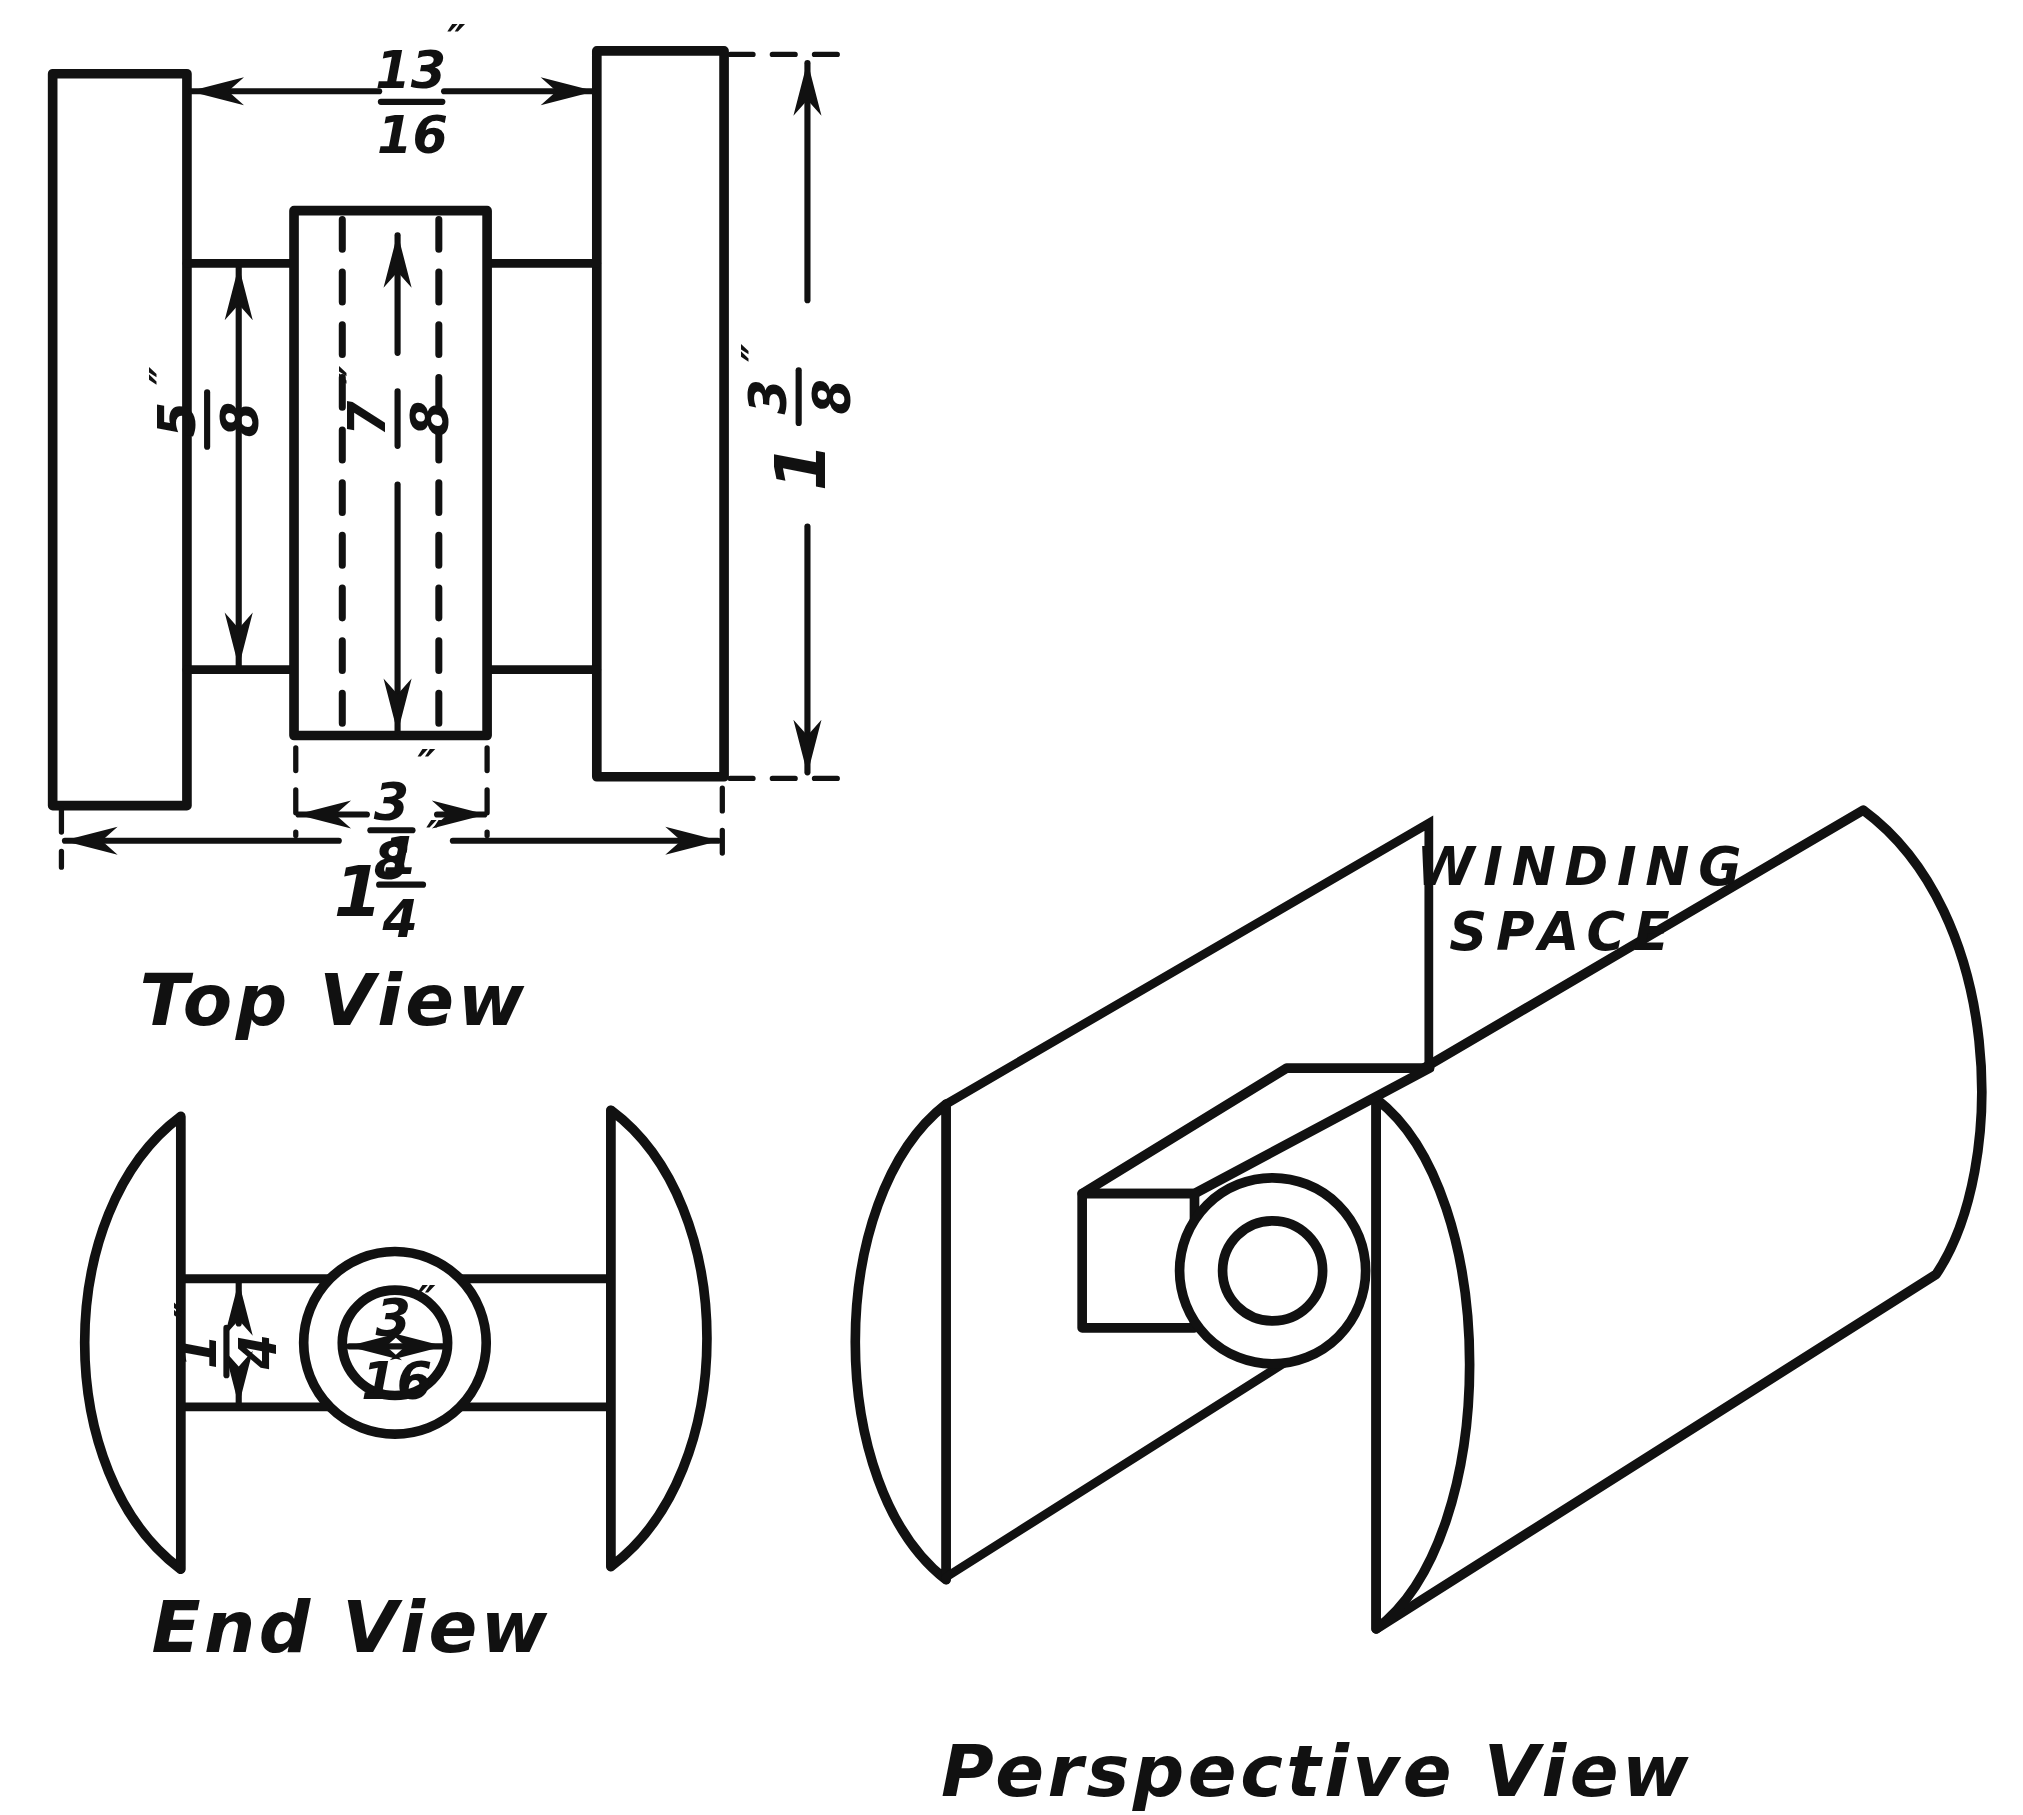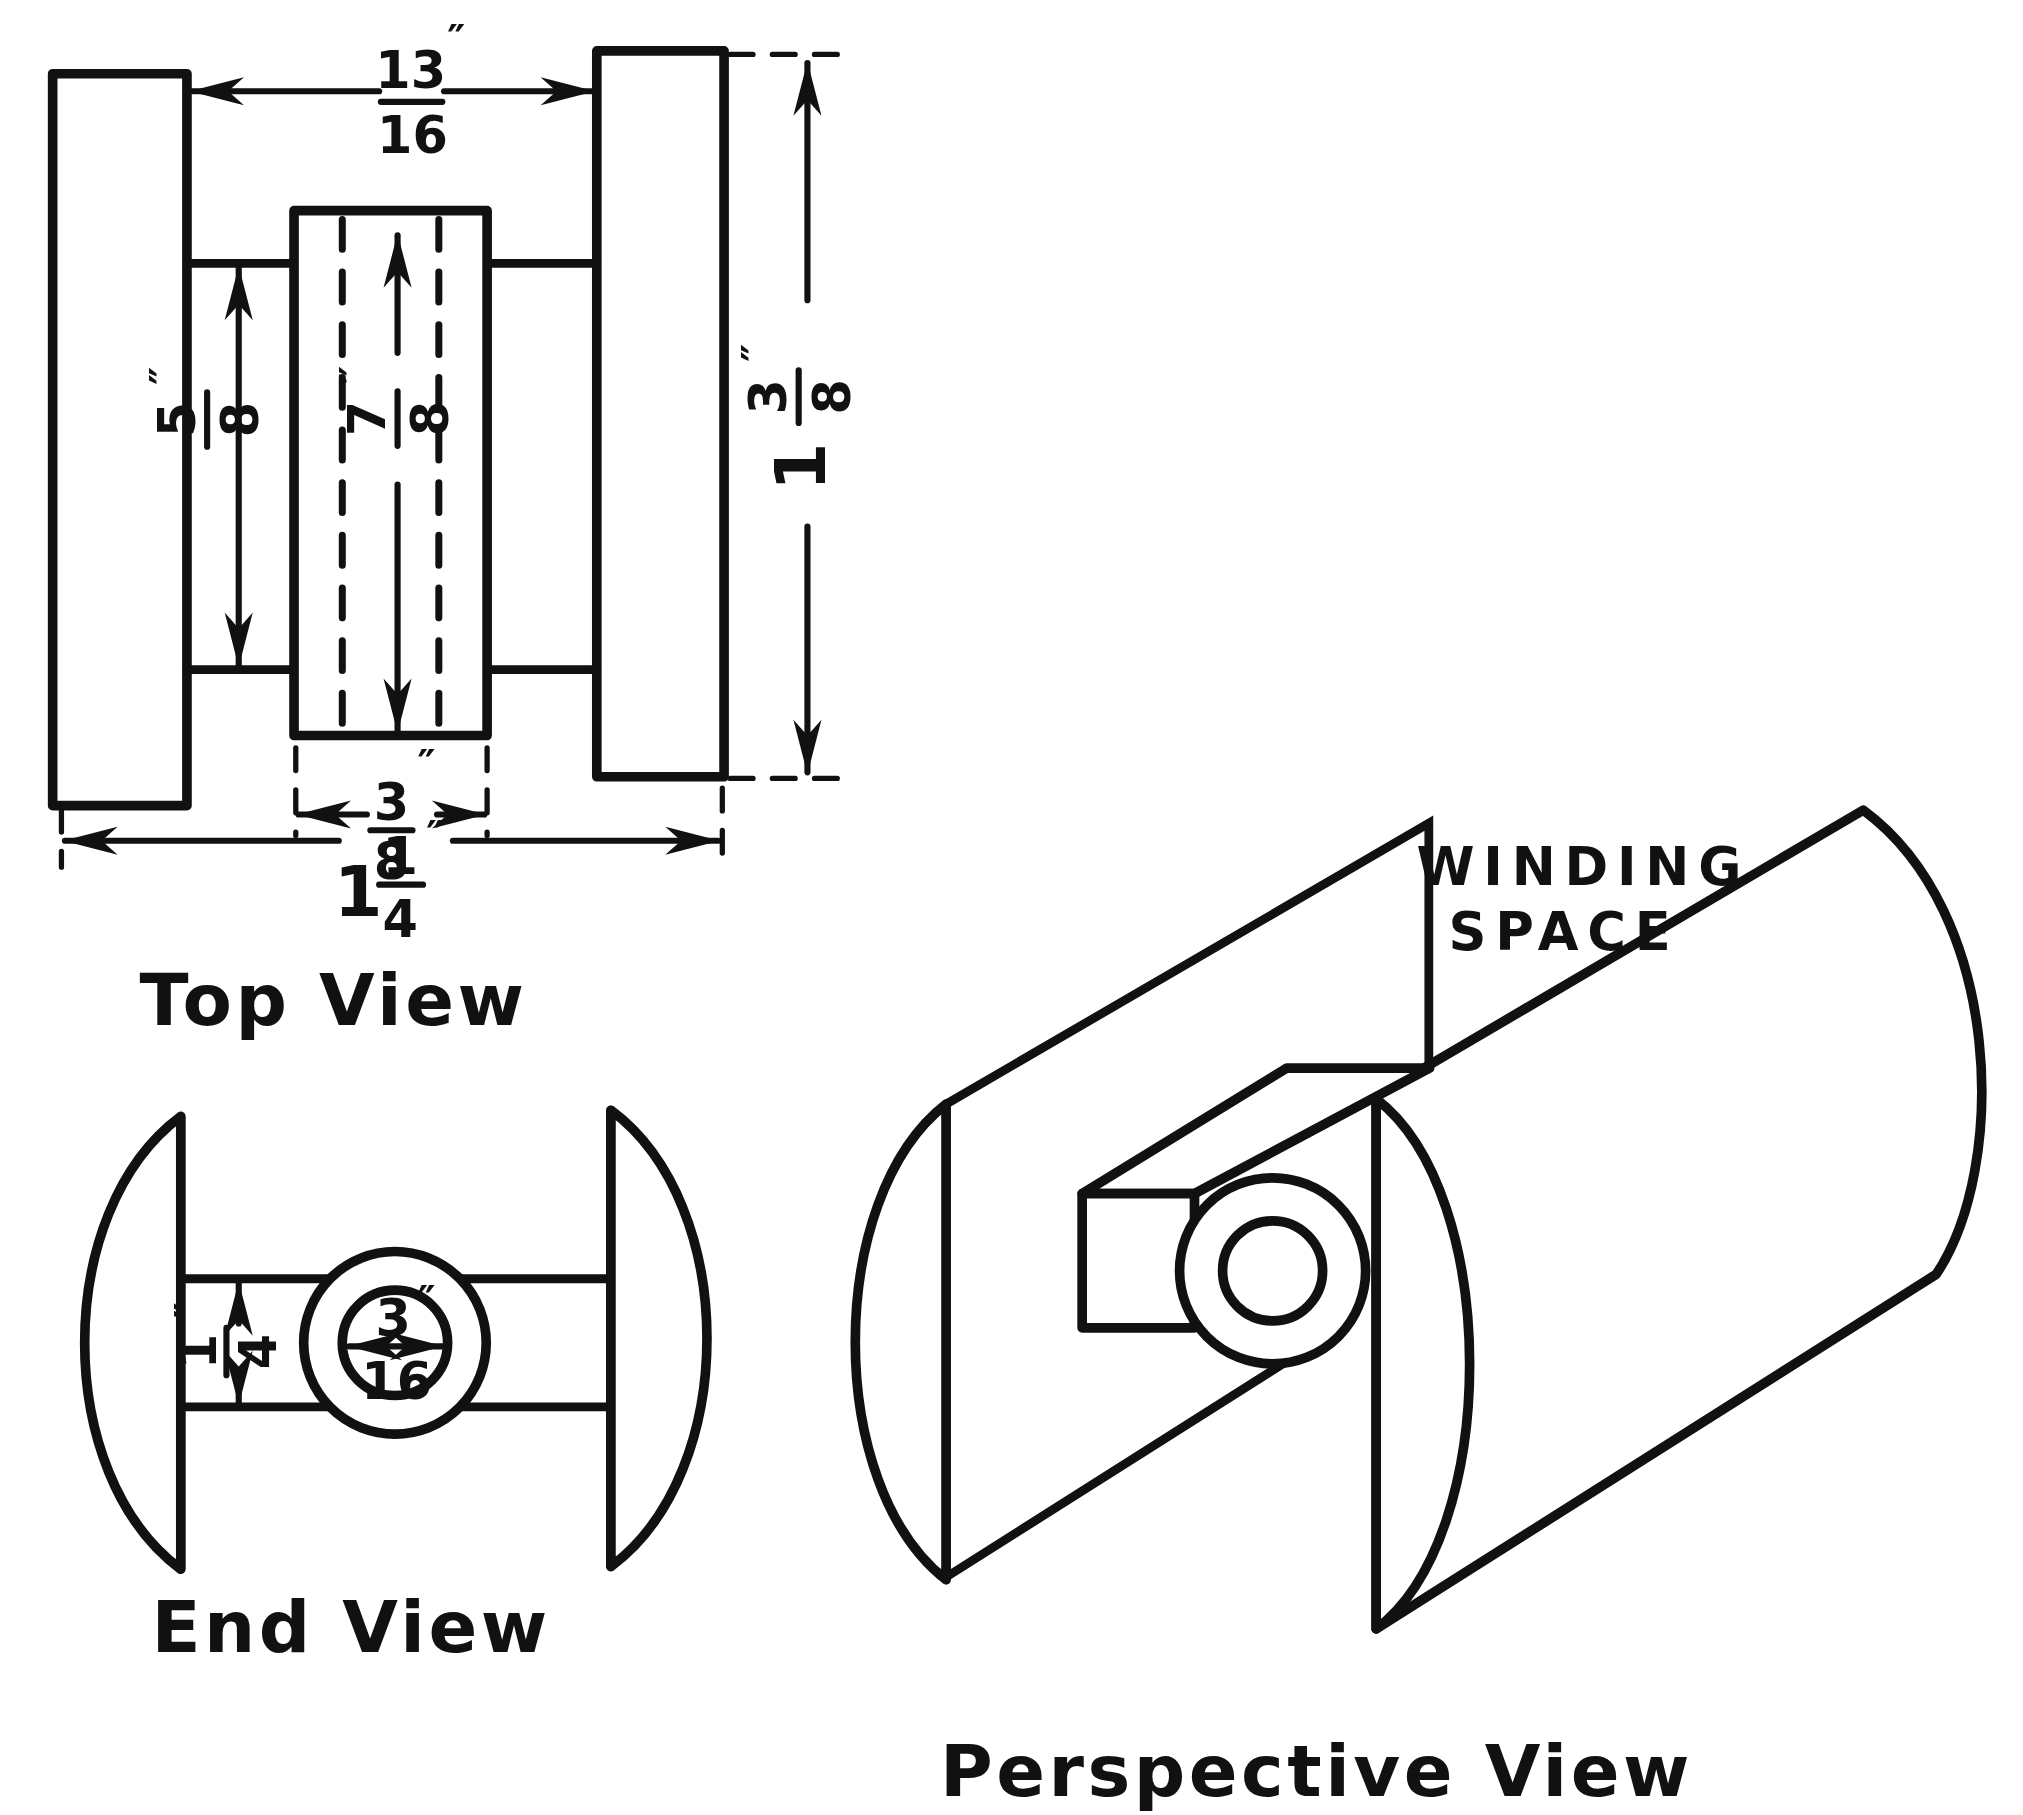--- a/index.html
+++ b/index.html
@@ -1,17 +1,17 @@
 <!DOCTYPE html>
 <html style="--ink: #111111; --paper: #ffffff;font-size:14px"><head>
 <meta charset="utf-8">
 <style>
   :root { --ink: #111111; --paper: #ffffff; }
   html, body { margin: 0; padding: 0; background: var(--paper); }
-  .stage { width: 1623px; height: 1815px; position: relative; background: var(--paper); }
+  .stage { width: 1623px; height: 1815px; position: relative; background: var(--paper); font-style: italic; }
   svg { display: block; }
   .outline { fill: var(--paper); stroke: var(--ink); stroke-width: 11; stroke-linejoin: round; stroke-linecap: round; }
   .line   { fill: none; stroke: var(--ink); stroke-width: 10; stroke-linecap: round; }
   .thin   { fill: none; stroke: var(--ink); stroke-width: 7; stroke-linecap: round; }
   .dash   { fill: none; stroke: var(--ink); stroke-width: 8; stroke-linecap: round; stroke-dasharray: 34 26; }
   .extdash{ fill: none; stroke: var(--ink); stroke-width: 6; stroke-linecap: round; stroke-dasharray: 26 22; }
   .fillonly { fill: var(--paper); stroke: none; }
   .bar    { stroke: var(--ink); stroke-width: 7; stroke-linecap: round; }
   text { font-family: "DejaVu Sans", "Liberation Sans", sans-serif; font-weight: bold; fill: var(--ink); }
   .num  { font-size: 58px; text-anchor: middle; }

